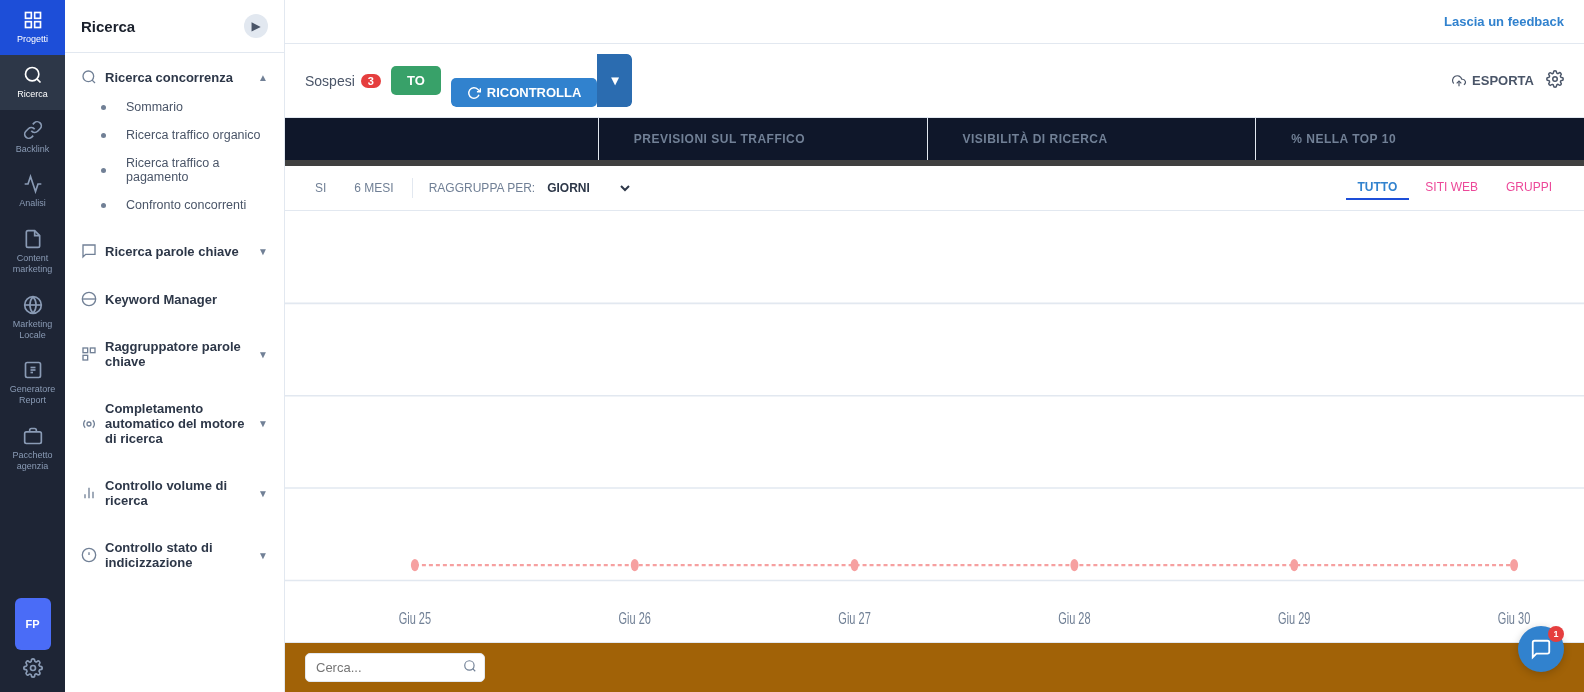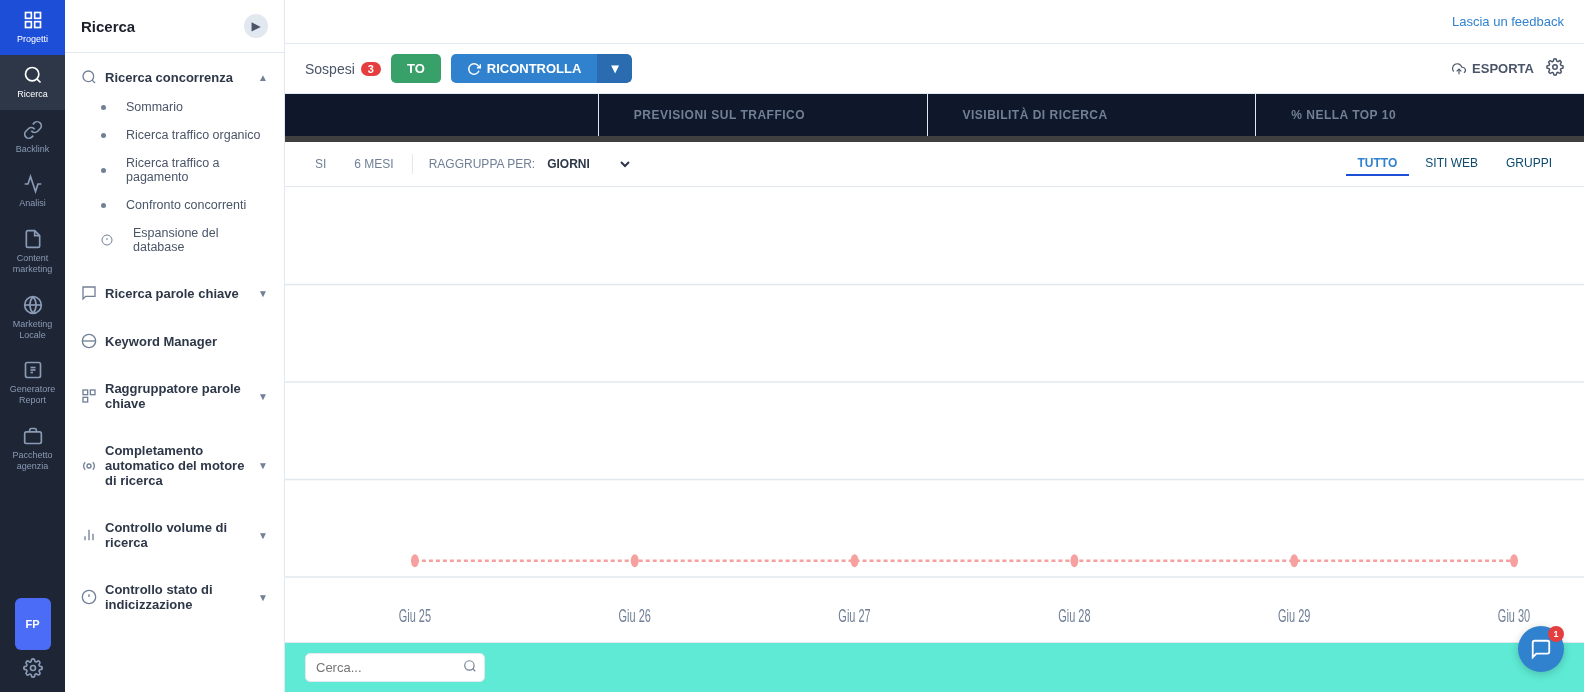--- a/index.html
+++ b/index.html
@@ -154,20 +154,21 @@
       padding: 8px 20px;
       background: #fff;
       border-bottom: 1px solid #e2e8f0;
       min-height: 44px;
     }
     .feedback-link {
       color: #3182ce;
       font-size: 13px;
       text-decoration: none;
       cursor: pointer;
+      font-weight: bold;
     }
 
     
     .action-bar {
       display: flex;
       align-items: center;
       padding: 10px 20px;
       background: #fff;
       border-bottom: 1px solid #e2e8f0;
       gap: 10px;
@@ -194,28 +195,29 @@
       border-radius: 5px;
       padding: 7px 16px;
       font-size: 13px;
       font-weight: 600;
       cursor: pointer;
     }
     .btn-ricontrolla {
       background: #3182ce;
       color: #fff;
       border: none;
-      border-radius: 0;
+      border-radius: 5px;
       padding: 7px 16px;
       font-size: 13px;
       font-weight: 600;
       cursor: pointer;
       display: flex;
       align-items: center;
       gap: 6px;
+      margin-top: 24px;
     }
     .btn-ricontrolla svg {
       animation: spin 2s linear infinite;
     }
     @keyframes spin { from { transform: rotate(0deg); } to { transform: rotate(360deg); } }
     .btn-dropdown-arrow {
       background: #2b6cb0;
       color: #fff;
       border: none;
       border-left: 1px solid #2b6cb0;
@@ -299,21 +301,21 @@
       cursor: pointer;
     }
     .chart-view-tabs {
       margin-left: auto;
       display: flex;
       gap: 4px;
     }
     .chart-view-tab {
       padding: 4px 12px;
       font-size: 12px;
-      color: #0c4a6e;
+      color: #ec4899;
       cursor: pointer;
       border-bottom: 2px solid transparent;
     }
     .chart-view-tab.active {
       color: #3182ce;
       border-bottom: 2px solid #1d4ed8;
       font-weight: 600;
     }
 
     
@@ -323,21 +325,21 @@
       position: relative;
       overflow: hidden;
     }
     .chart-svg {
       width: 100%;
       height: 100%;
     }
 
     
     .search-bar {
-      background: #5eead4;
+      background: #a16207;
       border-top: 1px solid #e2e8f0;
       padding: 10px 20px;
       display: flex;
       align-items: flex-end;
     }
     .search-input-wrap {
       position: relative;
       display: flex;
       align-items: center;
     }
@@ -490,28 +492,20 @@
       <span class="nav-dot"></span>
       <span>Ricerca traffico organico</span>
     </div>
     <div class="nav-sub-item">
       <span class="nav-dot"></span>
       <span>Ricerca traffico a pagamento</span>
     </div>
     <div class="nav-sub-item">
       <span class="nav-dot"></span>
       <span>Confronto concorrenti</span>
-    </div>
-    <div class="nav-sub-item">
-      <svg class="nav-section-icon" viewBox="0 0 24 24" fill="none" stroke="#718096" stroke-width="2" style="width:12px;height:12px;">
-          <circle cx="12" cy="12" r="10"></circle>
-          <line x1="12" y1="8" x2="12" y2="12"></line>
-          <line x1="12" y1="16" x2="12.01" y2="16"></line>
-        </svg>
-      <span>Espansione del database</span>
     </div>
   </div>
 
   <div class="nav-section">
     <div class="nav-section-header">
       <svg class="nav-section-icon" viewBox="0 0 24 24" fill="none" stroke="currentColor" stroke-width="2">
           <path d="M21 3H3v18l4-4h14V3z"></path>
         </svg>
       <span>Ricerca parole chiave</span>
       <span class="nav-section-chevron">▼</span>

